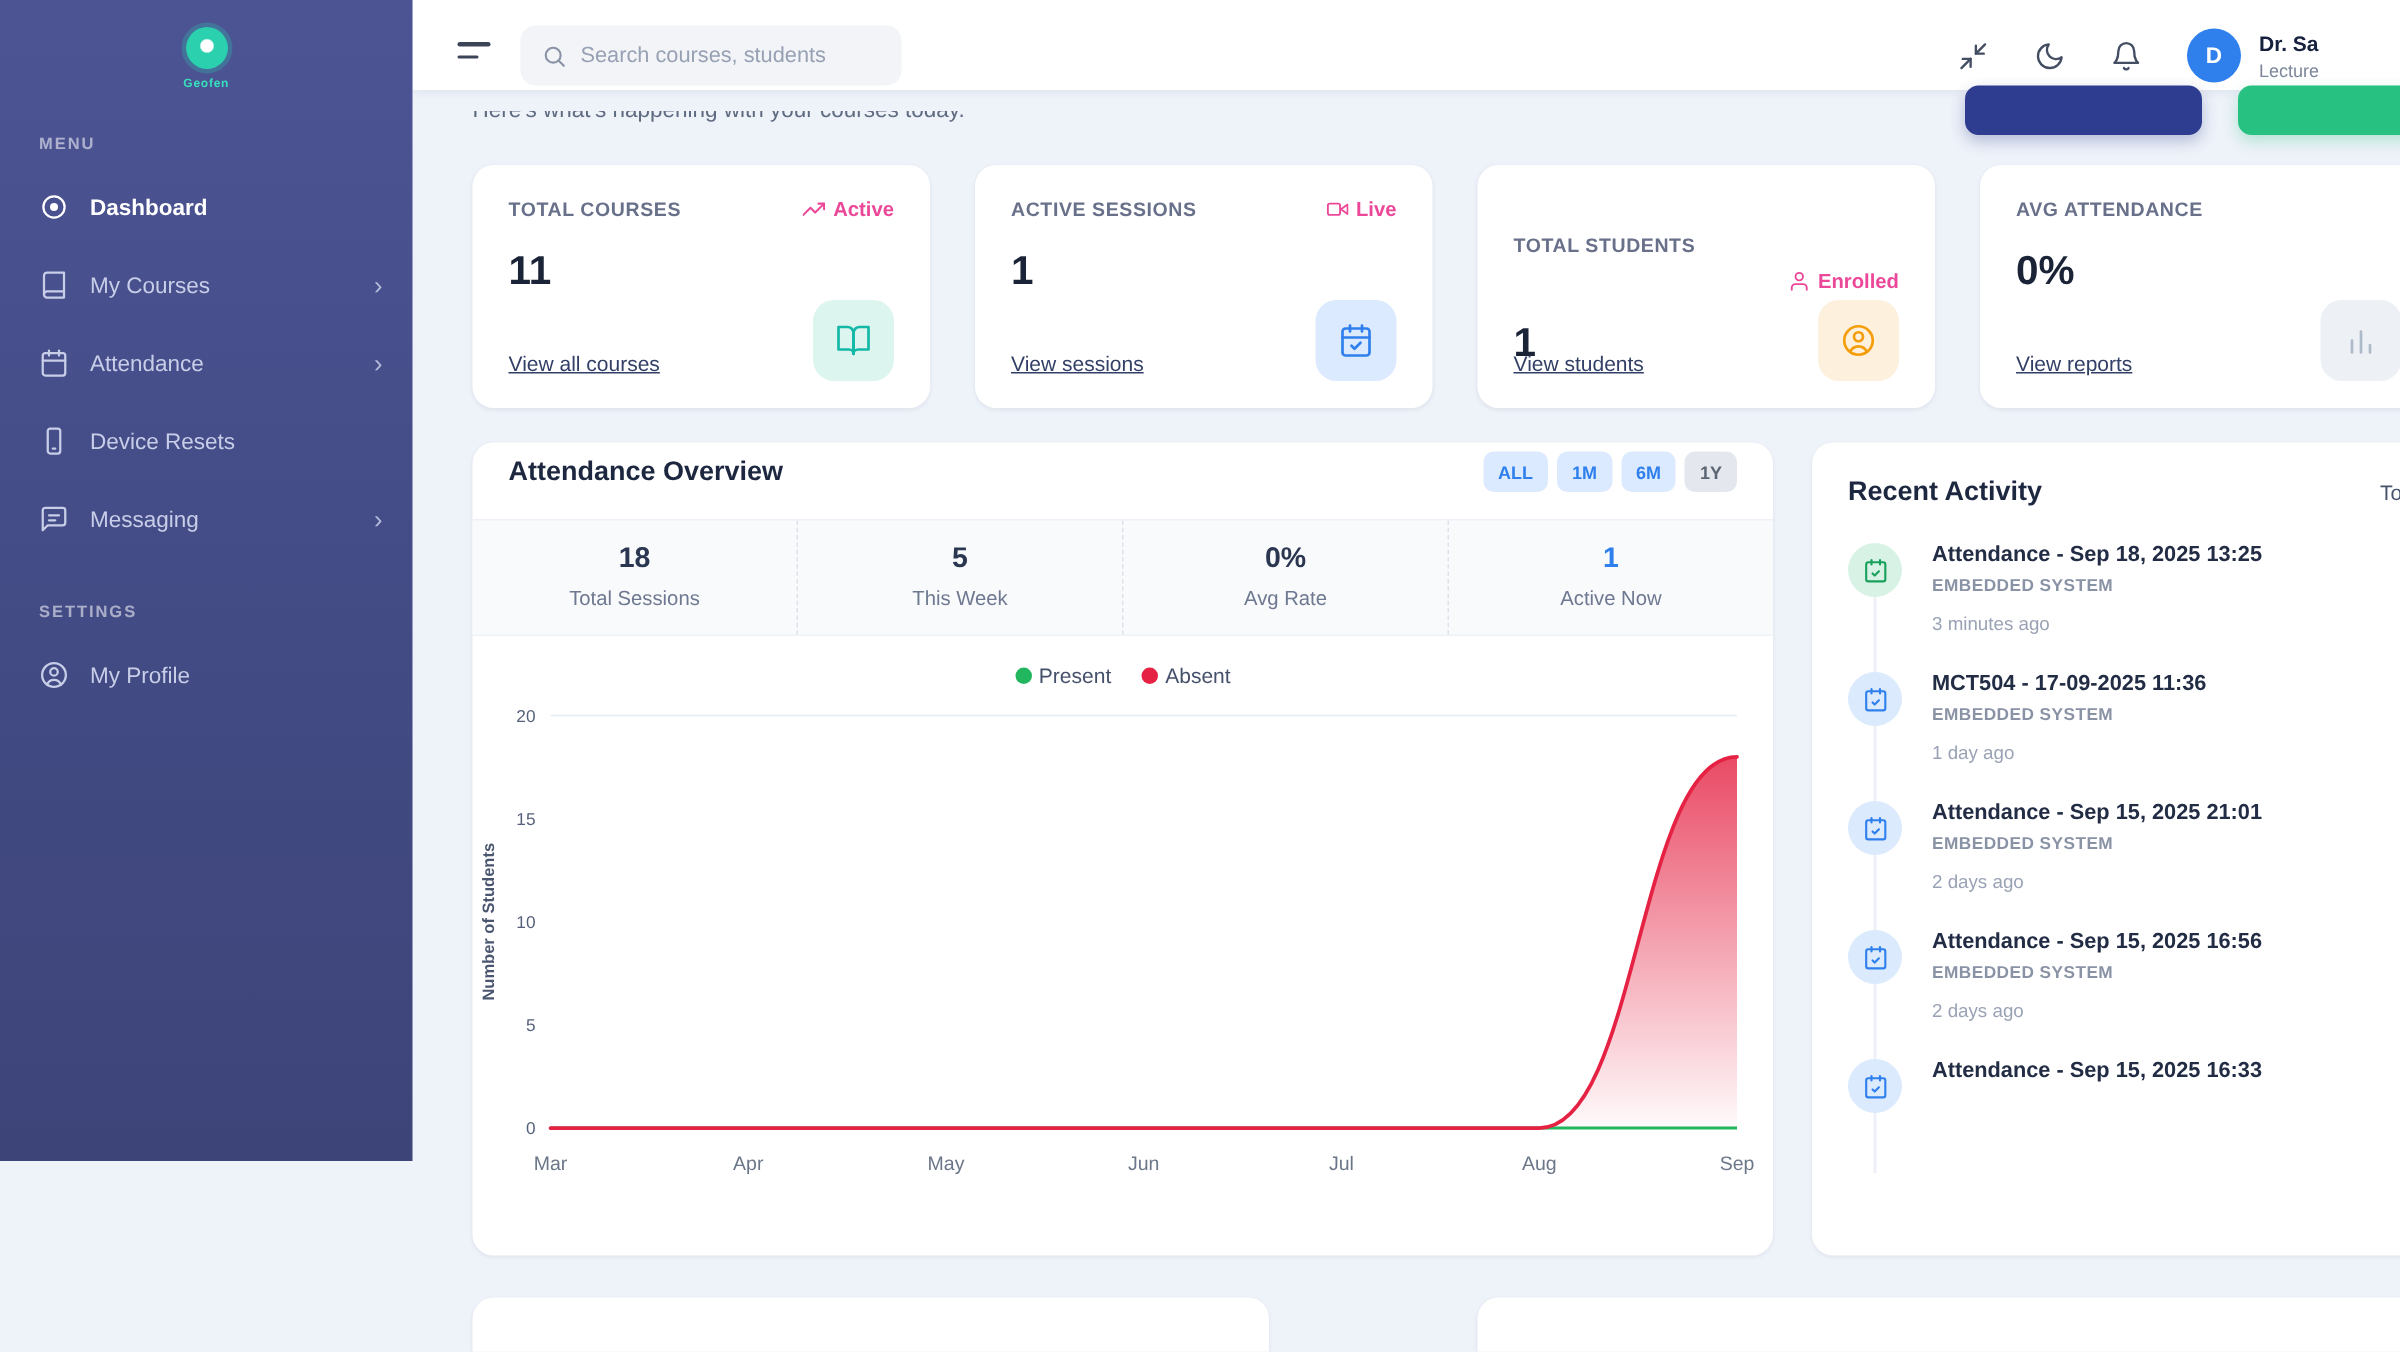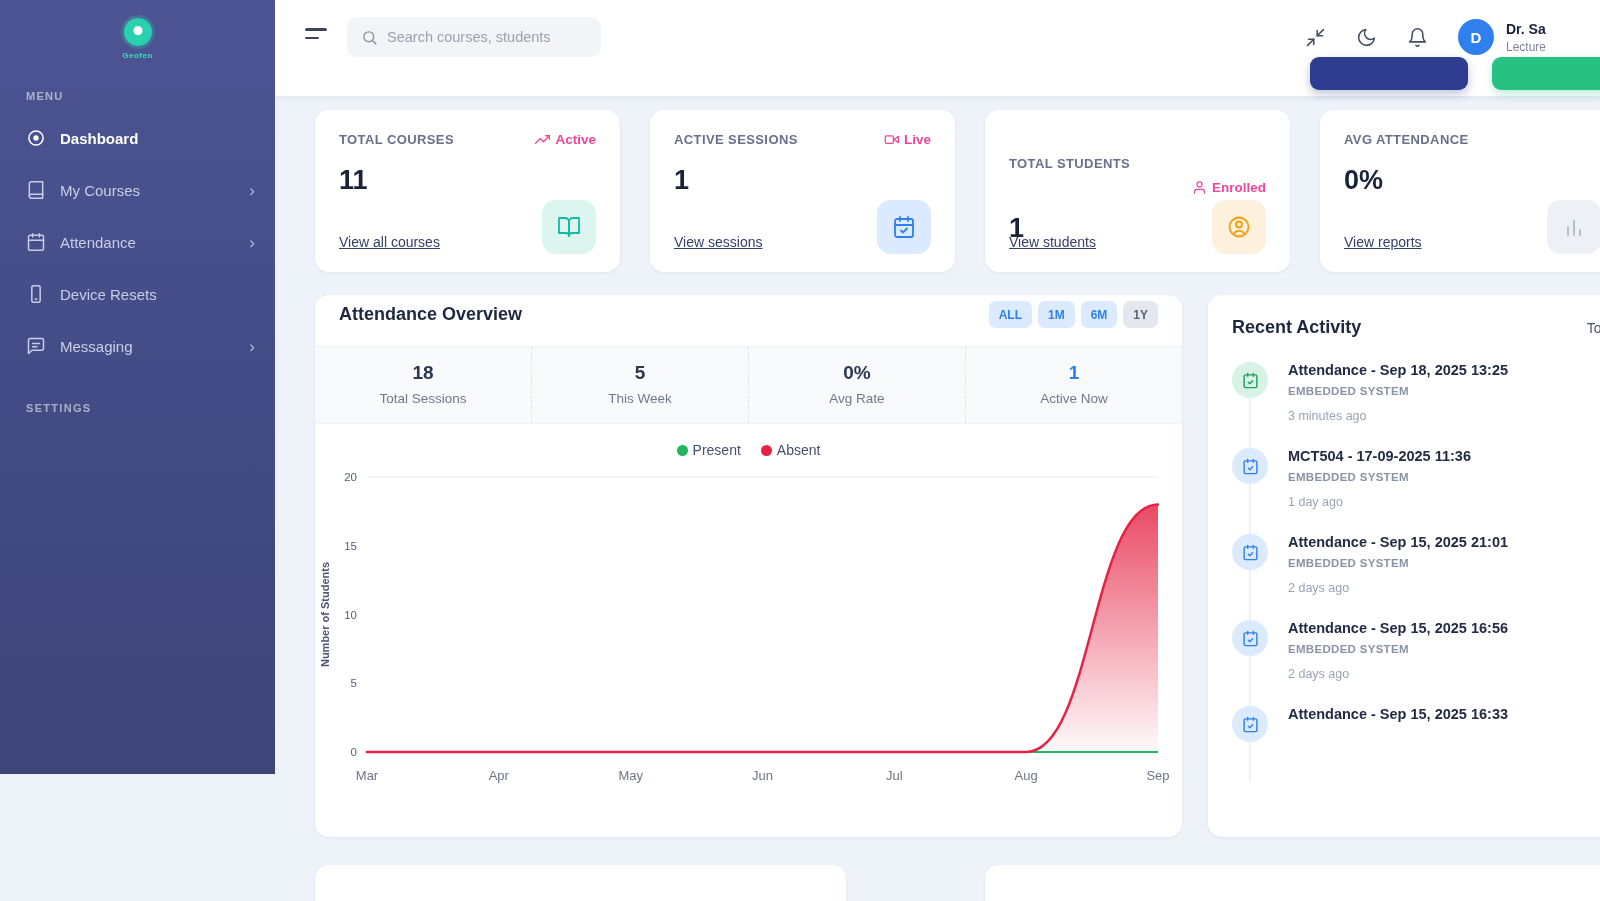--- a/index.html
+++ b/index.html
@@ -16,21 +16,21 @@
   .logo-text { margin-top:5px; font-size:8px; letter-spacing:.5px; color:#38e0bd; font-weight:700; }
   .section-label { padding:0 26px; margin:30px 0 10px; font-size:11px; letter-spacing:1.3px;
     color:rgba(255,255,255,.55); font-weight:700; }
   .nav-item { height:52px; display:flex; align-items:center; gap:14px; padding:0 20px 0 26px;
     color:#c8cee8; font-size:15px; cursor:pointer; }
   .nav-item.active { color:#ffffff; font-weight:700; }
   .nav-item .ic { width:20px; height:20px; flex:none; }
   .chev { margin-left:auto; font-size:17px; line-height:1; opacity:.85; }
 
   
-  .topbar { position:absolute; left:275px; top:0; right:0; height:96px; background:#ffffff; z-index:5;
+  .topbar { position:absolute; left:275px; top:0; right:0; height:60px; background:#ffffff; z-index:5;
     box-shadow:0 2px 6px rgba(20,30,60,.06); }
   .hamburger { position:absolute; left:30px; top:28px; width:22px; cursor:pointer; }
   .hamburger i { display:block; height:2.6px; border-radius:2px; background:#3c4558; }
   .hamburger i:first-child { width:22px; margin-bottom:6px; }
   .hamburger i:last-child { width:14px; }
   .search { position:absolute; left:72px; top:17px; width:254px; height:40px; background:#f2f4f8;
     border-radius:10px; display:flex; align-items:center; padding:0 12px 0 14px; gap:9px; }
   .search svg { width:17px; height:17px; color:#8a93a6; flex:none; }
   .search input { border:none; outline:none; background:transparent; width:100%;
     font-size:14.5px; color:#334155; font-family:inherit; }
@@ -164,20 +164,28 @@
         <path d="M21 15a2 2 0 0 1-2 2H7l-4 4V5a2 2 0 0 1 2-2h14a2 2 0 0 1 2 2z"></path>
         <line x1="8" y1="9" x2="16" y2="9"></line>
         <line x1="8" y1="13" x2="13" y2="13"></line>
       </svg>
     <span>Messaging</span>
     <span class="chev">›</span>
   </div>
 
   <div class="section-label">SETTINGS</div>
 
+  <div class="nav-item">
+    <svg class="ic" viewBox="0 0 24 24" fill="none" stroke="currentColor" stroke-width="1.8" stroke-linecap="round" stroke-linejoin="round">
+        <circle cx="12" cy="12" r="9.5"></circle>
+        <circle cx="12" cy="9.5" r="3"></circle>
+        <path d="M6.5 19.5a6 6 0 0 1 11 0"></path>
+      </svg>
+    <span>My Profile</span>
+  </div>
 </aside>
 
 <header class="topbar">
   <div class="hamburger">
       <i></i>
       <i></i>
     </div>
   <div class="search">
     <svg viewBox="0 0 24 24" fill="none" stroke="currentColor" stroke-width="2" stroke-linecap="round">
         <circle cx="11" cy="11" r="7"></circle>

